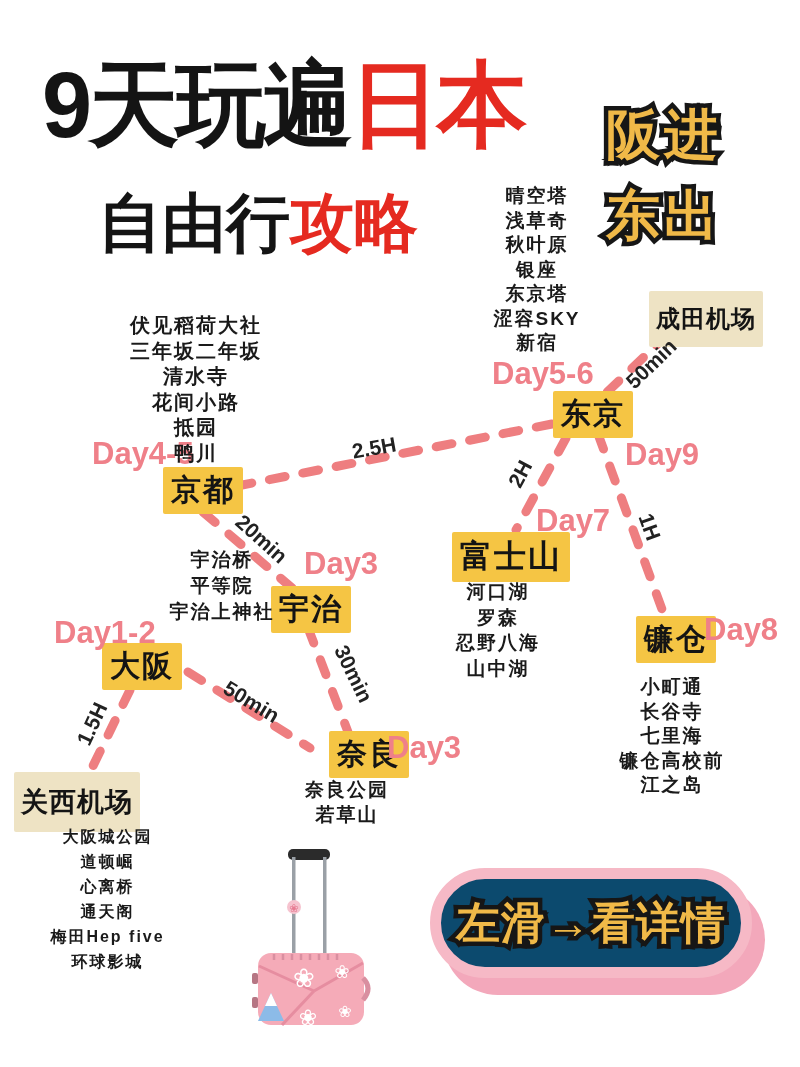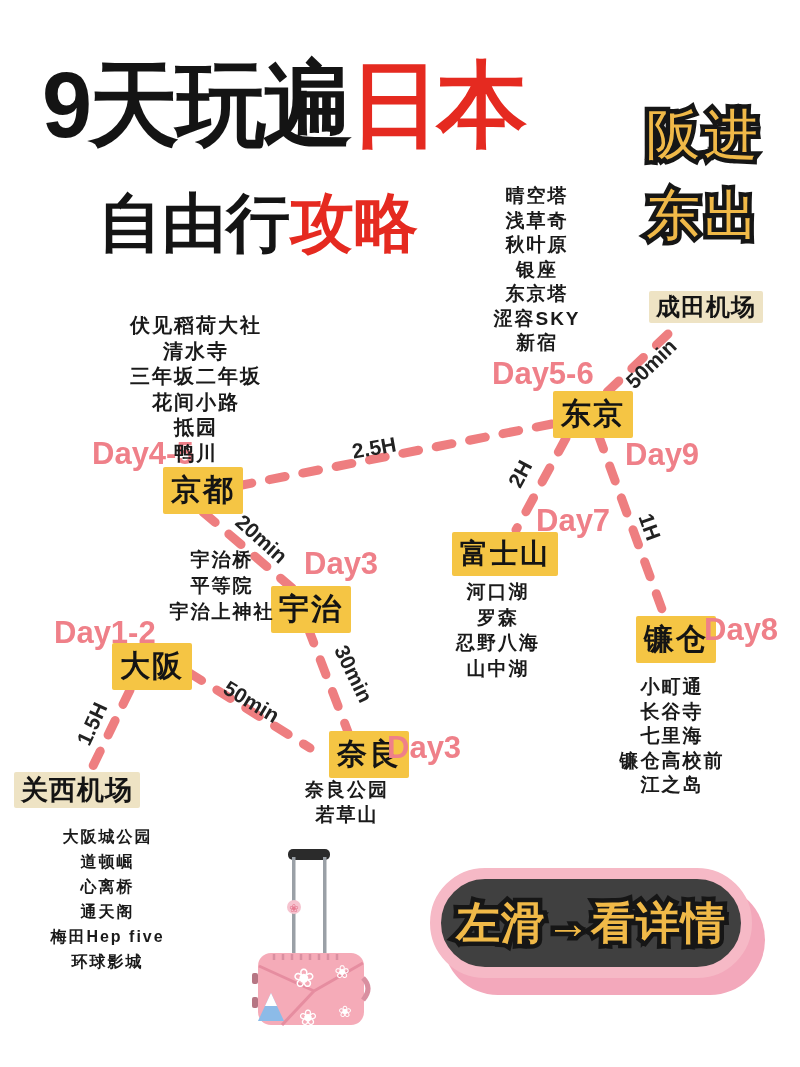--- a/index.html
+++ b/index.html
@@ -27,38 +27,38 @@
   .outline-text{
     position:relative;z-index:0;color:#f0b948;
   }
   .outline-text::before{
     content:attr(data-text);
     position:absolute;left:0;top:0;width:100%;z-index:-1;
     color:#161616;-webkit-text-stroke:9px #161616;
   }
   .badge{
     left:606px;top:94px;width:156px;
-    text-align:right;font-size:54px;font-weight:normal;
+    text-align:left;font-size:54px;font-weight:bold;
     letter-spacing:4px;line-height:1.5;white-space:nowrap;
   }
   .badge .bline{position:relative;display:block;}
   
   svg.map{position:absolute;left:0;top:0;}
   .dash{stroke:#ee7e80;stroke-width:9;stroke-linecap:round;stroke-dasharray:16 18;fill:none;}
   
   .city{
     background:#f5c544;color:#141414;
     font-weight:bold;font-size:30px;letter-spacing:2px;
     padding:3px 8px;white-space:nowrap;border-radius:2px;
   }
-  .city.small{font-size:28px;text-align:center;}
+  .city.small{font-size:32px;text-align:center;}
   .airport{
     background:#eee3c4;color:#141414;
     font-weight:bold;font-size:24px;letter-spacing:1px;
-    padding:0 7px;white-space:nowrap;border-radius:2px;
+    padding:12px 7px;white-space:nowrap;border-radius:2px;
   }
   .airport.big{font-size:27px;}
   .day{
     color:#ef8089;font-weight:bold;font-size:31px;white-space:nowrap;
   }
   .dur{
     color:#222;font-weight:bold;font-size:21px;white-space:nowrap;
     transform-origin:center center;
   }
   
@@ -70,21 +70,21 @@
   
   .cta{
     left:430px;top:868px;width:322px;height:110px;
   }
   .cta .shadow{
     position:absolute;left:13px;top:17px;width:322px;height:110px;
     background:#f3a8bb;border-radius:70px;
   }
   .cta .front{
     position:absolute;left:0;top:0;width:300px;height:88px;
-    background:#404040;border:11px solid #f6b9c6;border-radius:70px;
+    background:#0c4a6e;border:11px solid #f6b9c6;border-radius:70px;
     display:flex;align-items:center;justify-content:center;
   }
   .cta .label{
     font-size:44px;font-weight:bold;letter-spacing:1px;white-space:nowrap;
   }
 </style>
 </head>
 <body>
 
 <svg class="map" width="800" height="1067" viewBox="0 0 800 1067">
@@ -109,21 +109,21 @@
   <span class="bline outline-text" data-text="阪进">阪进</span>
   <span class="bline outline-text" data-text="东出">东出</span>
 </div>
 
 <div class="abs airport" style="left:649px;top:291px;">成田机场</div>
 <div class="abs airport big" style="left:14px;top:772px;">关西机场</div>
 
 <div class="abs city" style="left:553px;top:391px;">东京</div>
 <div class="abs city" style="left:163px;top:467px;">京都</div>
 <div class="abs city" style="left:271px;top:586px;">宇治</div>
-<div class="abs city" style="left:112px;top:643px;">大阪</div>
+<div class="abs city" style="left:102px;top:643px;">大阪</div>
 <div class="abs city" style="left:329px;top:731px;">奈良</div>
 <div class="abs city small" style="left:452px;top:532px;">富士山</div>
 <div class="abs city" style="left:636px;top:616px;">镰仓</div>
 
 <div class="abs day" style="left:492px;top:356px;">Day5-6</div>
 <div class="abs day" style="left:625px;top:437px;">Day9</div>
 <div class="abs day" style="left:536px;top:503px;">Day7</div>
 <div class="abs day" style="left:704px;top:612px;">Day8</div>
 <div class="abs day" style="left:92px;top:436px;">Day4-5</div>
 <div class="abs day" style="left:304px;top:546px;">Day3</div>
@@ -144,22 +144,22 @@
   <div>浅草奇</div>
   <div>秋叶原</div>
   <div>银座</div>
   <div>东京塔</div>
   <div>涩容SKY</div>
   <div>新宿</div>
 </div>
 
 <div class="abs alist" style="left:76px;top:313px;width:240px;line-height:25.5px;font-size:20px;">
   <div>伏见稻荷大社</div>
+  <div>三年坂二年坂</div>
   <div>清水寺</div>
-  <div>三年坂二年坂</div>
   <div>花间小路</div>
   <div>抵园</div>
   <div>鸭川</div>
 </div>
 
 <div class="abs alist" style="left:122px;top:547px;width:200px;line-height:26px;">
   <div>宇治桥</div>
   <div>平等院</div>
   <div>宇治上神社</div>
 </div>

